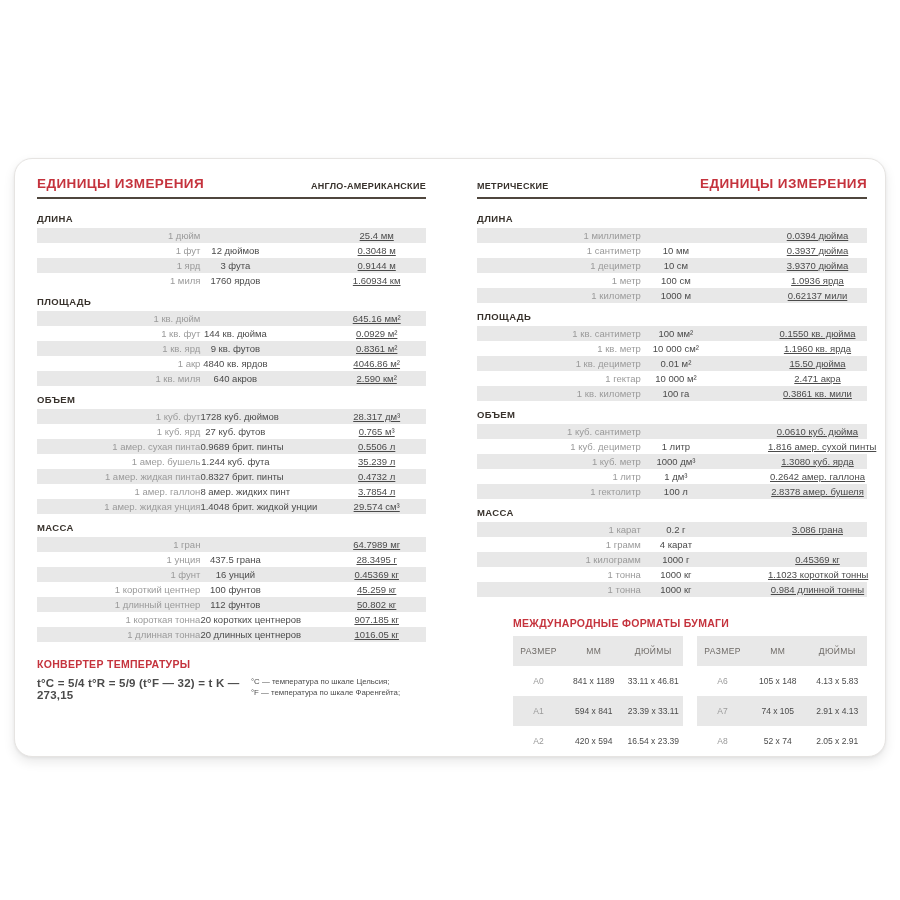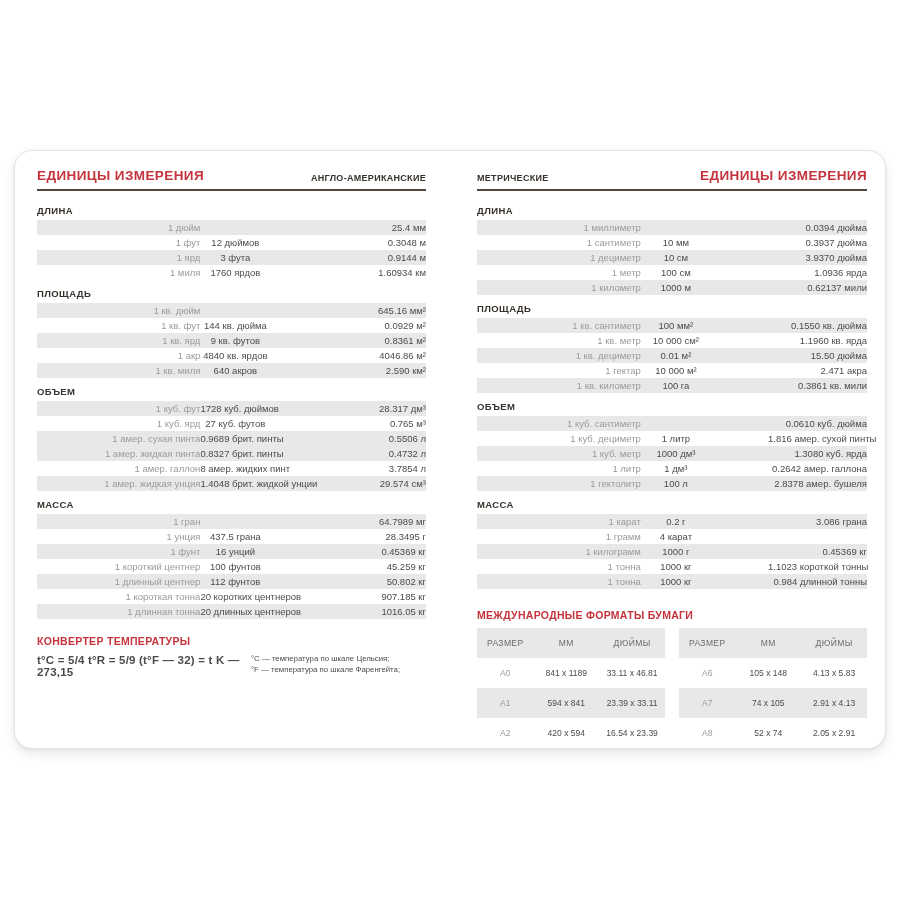--- a/index.html
+++ b/index.html
@@ -1,19 +1,19 @@
 <!DOCTYPE html>
 <html style="--red: #c5333d;"><head>
 <meta charset="utf-8">
 <style>
   * { margin:0; padding:0; box-sizing:border-box; }
   html,body { width:900px; height:900px; background:#ffffff; overflow:hidden;
               font-family:"Liberation Sans", sans-serif; }
   .card {
-    position:absolute; left:14px; top:150px; width:872px; height:599px;
+    position:absolute; left:14px; top:158px; width:872px; height:599px;
     background:#fff; border:1px solid #e6e4e2; border-radius:18px;
     box-shadow:0 5px 12px rgba(0,0,0,0.09), 0 1px 3px rgba(0,0,0,0.06);
     display:flex; padding:13px 18px 0 22px; overflow:hidden;
   }
   .page { width:391px; }
   .page.left { margin-right:51px; }
   .page.right { width:390px; }
 
   .page-header { display:flex; justify-content:space-between; align-items:flex-end;
                  border-bottom:2px solid #4f463d; padding-bottom:6px; height:27px; }
@@ -22,31 +22,31 @@
 
   .section { margin-top:8px; }
   .section:first-child { margin-top:14px; }
   .section-heading { font-size:9.5px; font-weight:bold; color:#38322c;
                      letter-spacing:0.4px; margin-bottom:4px; }
   .row { display:grid; grid-template-columns:42% 18% 40%; height:15px;
          align-items:center; font-size:9.5px; }
   .row.striped { background:#e8e8e8; }
   .row .c1 { text-align:right; color:#9a9a9a; white-space:nowrap; }
   .row .c2 { text-align:center; color:#4b4b4b; white-space:nowrap; }
-  .row .c3 { text-align:right; color:#4b4b4b; padding-left:57px; white-space:nowrap; }
+  .row .c3 { text-align:center; color:#4b4b4b; padding-left:57px; white-space:nowrap;text-decoration:underline; }
 
   .red-heading { color:var(--red); font-weight:bold; font-size:10.5px;
                  letter-spacing:0.3px; margin-bottom:7px; }
   .temp { margin-top:16px; }
   .temp-body { display:flex; }
   .temp-formula { font-size:11.5px; font-weight:bold; color:#4b4b4b;
                   width:214px; flex:0 0 214px; letter-spacing:0.2px; }
   .temp-notes { font-size:7.8px; color:#4b4b4b; line-height:10.5px; }
 
-  .paper { margin-top:20px; }
+  .paper { margin-top:20px;margin-left:36px; }
   .paper-tables { display:flex; gap:14px; }
   .paper-table { width:188px; }
   .prow { display:grid; grid-template-columns:30% 35% 35%; height:30px;
           align-items:center; font-size:8.5px; text-align:center; }
   .prow.head { background:#e8e8e8; color:#6e6a66; letter-spacing:0.4px; }
   .prow.striped { background:#e8e8e8; }
   .prow .p1 { color:#9a9a9a; }
   .prow .p2, .prow .p3 { color:#4b4b4b; }
 </style>
 </head>
@@ -121,20 +121,25 @@
           <div class="row">
             <span class="c1">1 куб. ярд</span>
             <span class="c2">27 куб. футов</span>
             <span class="c3">0.765 м³</span>
           </div>
           <div class="row striped">
             <span class="c1">1 амер. сухая пинта</span>
             <span class="c2">0.9689 брит. пинты</span>
             <span class="c3">0.5506 л</span>
           </div>
+          <div class="row">
+            <span class="c1">1 амер. бушель</span>
+            <span class="c2">1.244 куб. фута</span>
+            <span class="c3">35.239 л</span>
+          </div>
           <div class="row striped">
             <span class="c1">1 амер. жидкая пинта</span>
             <span class="c2">0.8327 брит. пинты</span>
             <span class="c3">0.4732 л</span>
           </div>
           <div class="row">
             <span class="c1">1 амер. галлон</span>
             <span class="c2">8 амер. жидких пинт</span>
             <span class="c3">3.7854 л</span>
           </div>

